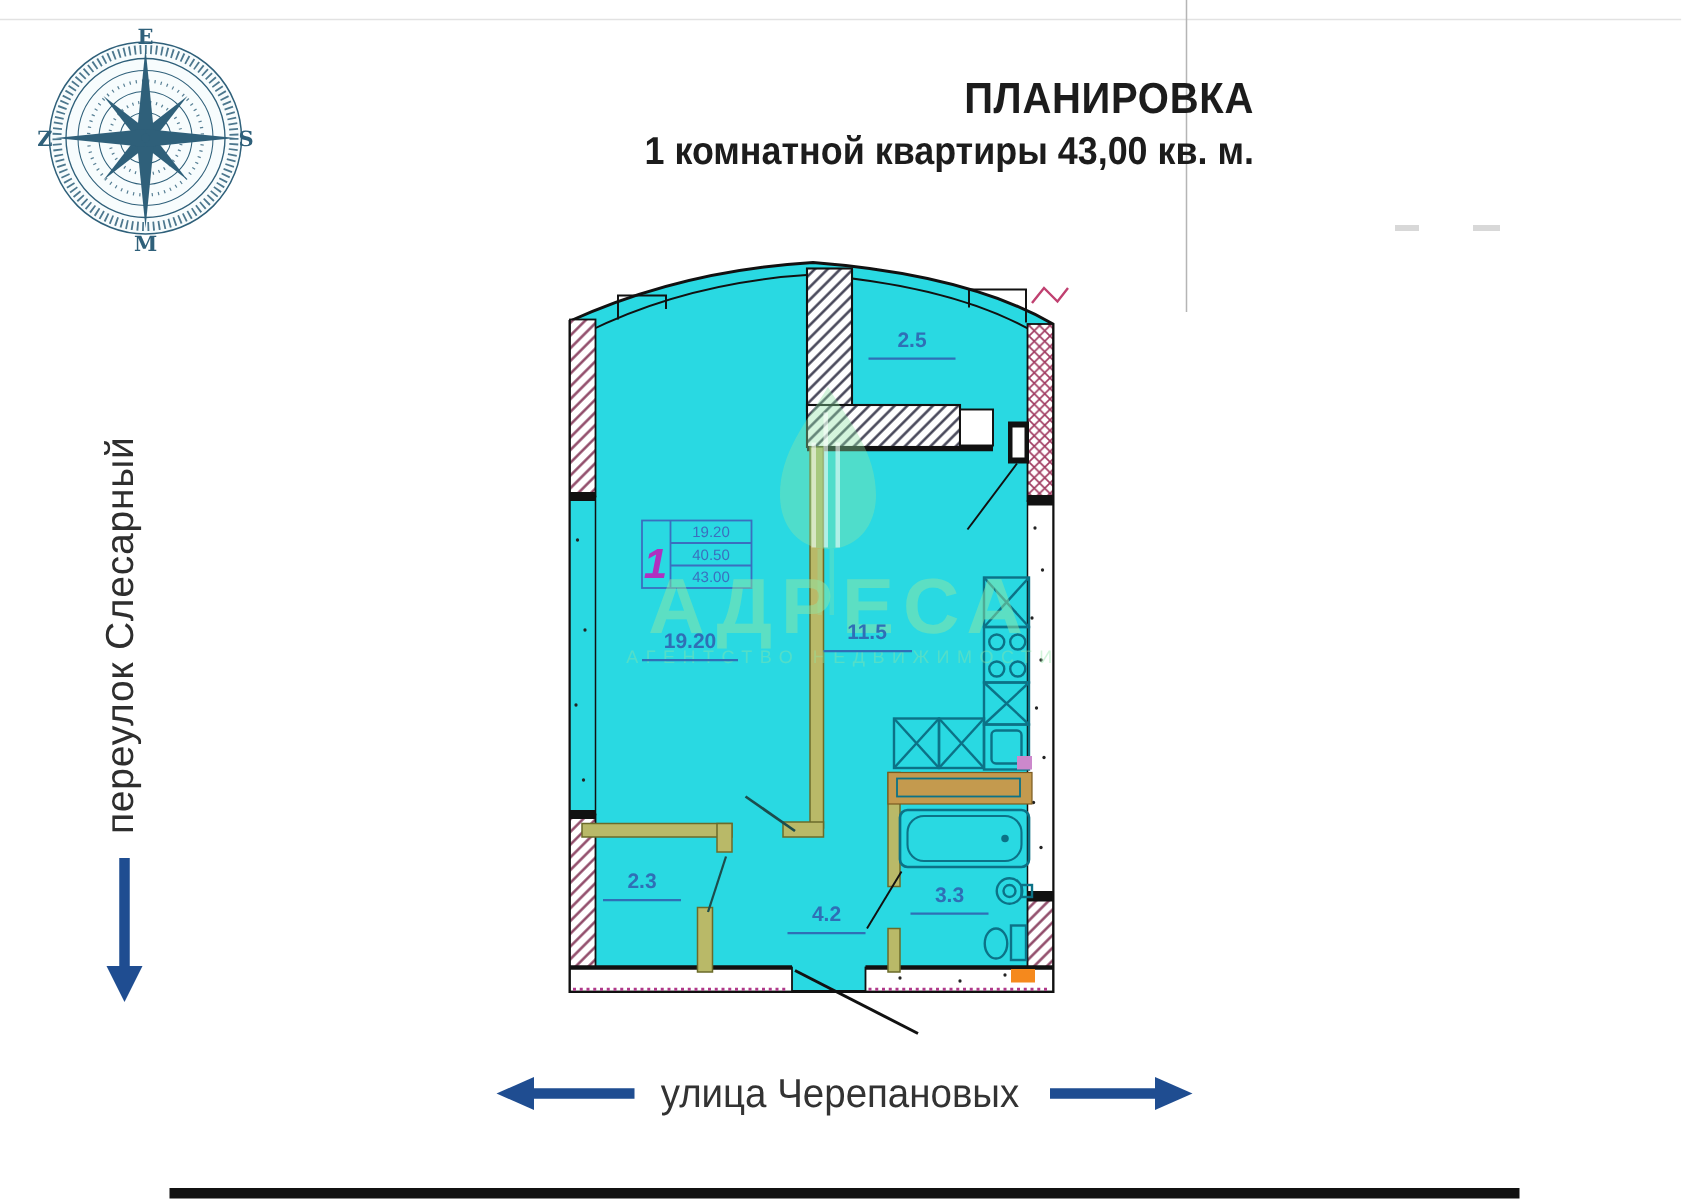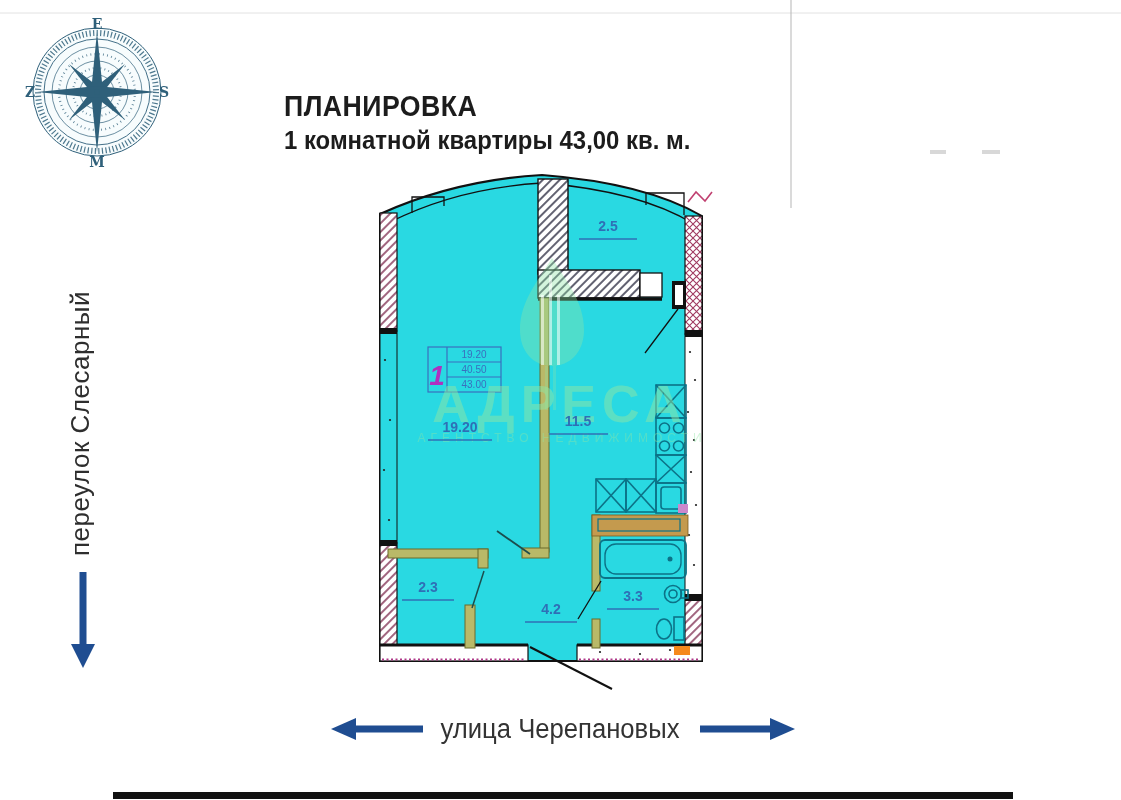--- a/index.html
+++ b/index.html
@@ -1,19 +1,19 @@
 <!DOCTYPE html>
 <html><head>
 <meta charset="utf-8">
 <style>
   html,body{margin:0;padding:0;background:#ffffff;}
   .page{position:relative;width:1121px;height:800px;background:#ffffff;overflow:hidden;
         font-family:"Liberation Sans",sans-serif;}
   .overlay{position:absolute;left:0;top:0;width:1121px;height:800px;}
-  .title{position:absolute;left:260px;top:50px;width:600px;text-align:left;color:#1c1c1c;z-index:3;margin-top:40px;}
+  .title{position:absolute;left:260px;top:50px;width:600px;text-align:right;color:#1c1c1c;z-index:3;}
   .title .t1{font-size:29px;font-weight:bold;letter-spacing:.5px;transform:scaleX(.92);}
   .title .t2{font-size:26px;font-weight:bold;margin-top:2px;transform:scaleX(.92);}
   .street-left{position:absolute;left:-60px;top:408px;width:280px;text-align:center;
         font-size:26px;color:#2e2e2e;transform:rotate(-90deg);z-index:3;letter-spacing:.5px;}
   .street-bottom{position:absolute;left:410px;top:714px;width:300px;text-align:center;
         font-size:27px;color:#333333;z-index:3;transform:scaleX(.95);}
   svg text{font-family:"Liberation Sans",sans-serif;}
   .room-label{fill:#2f6fb6;font-size:14px;font-weight:bold;}
   .stamp-text{fill:#3a6fbf;font-size:10px;}
   .compass-letter{fill:#2f607a;font-size:14px;font-weight:bold;font-family:"DejaVu Serif",serif;}

